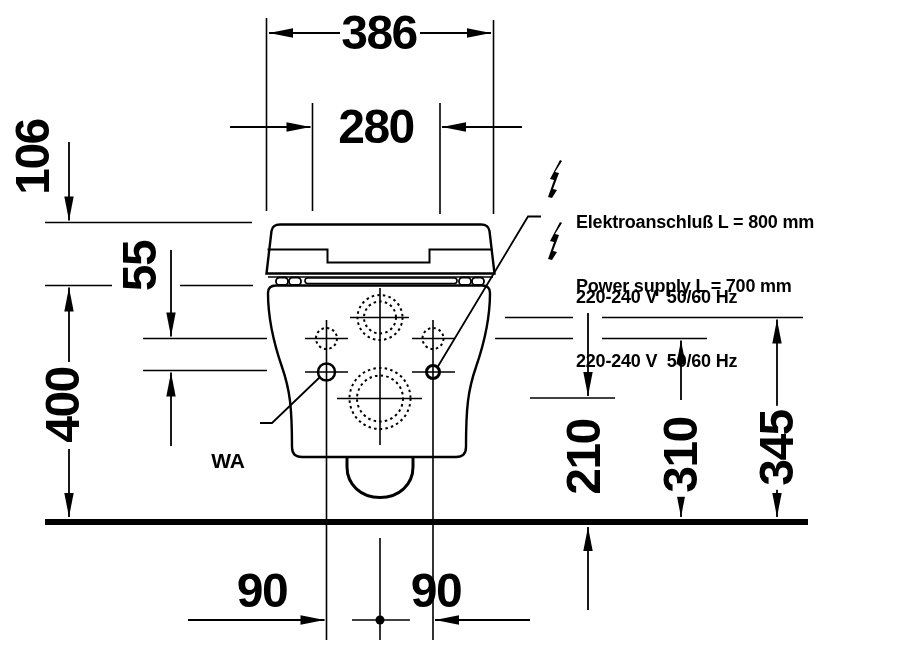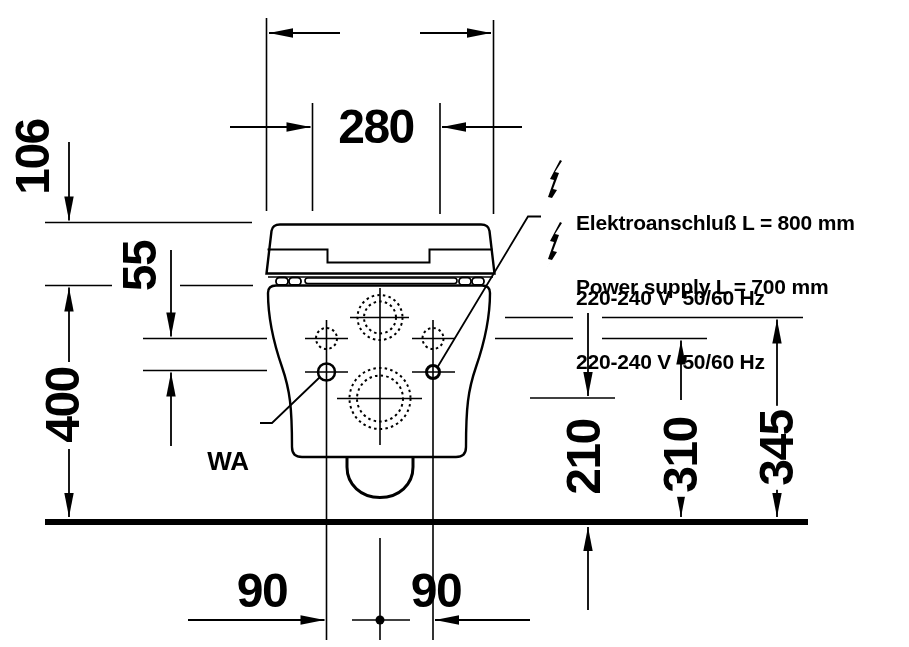--- a/index.html
+++ b/index.html
@@ -8,22 +8,22 @@
     font-family:"Liberation Sans",sans-serif;overflow:hidden;
   }
   #drawing-svg{position:absolute;left:0;top:0;}
   .lbl{position:absolute;color:#000;white-space:pre;line-height:1;}
   .dim{
     font-weight:bold;font-size:48px;letter-spacing:-1.5px;
     transform:translate(-50%,-50%);
   }
   .dim.rot{transform:translate(-50%,-50%) rotate(-90deg);}
   .dim.bgw{background:#fff;padding:2px 4px;}
-  .ann{font-weight:bold;font-size:21px;letter-spacing:-0.2px;line-height:25px;}
-  .wa{font-weight:bold;font-size:26px;line-height:22px;text-align:center;letter-spacing:-0.2px;}
+  .ann{font-weight:bold;font-size:18px;letter-spacing:-0.2px;line-height:25px;}
+  .wa{font-weight:bold;font-size:21px;line-height:22px;text-align:center;letter-spacing:-0.2px;}
 </style>
 </head>
 <body>
 
 <div id="stage">
 
   <svg id="drawing-svg" width="909" height="647" viewBox="0 0 909 647">
     <defs>
       <marker id="ah" markerUnits="userSpaceOnUse" markerWidth="26" markerHeight="12" refX="25" refY="6" orient="auto">
         <path d="M25,6 L1,1.3 L1,10.7 Z" fill="#000"></path>
@@ -119,20 +119,21 @@
       <path d="M437,368 L528,216.5 L541,216.5"></path>
       <path d="M260,423 L272,423 L320,377"></path>
     </g>
 
     <g fill="#000">
       <path transform="translate(546,160)" d="M14,0 L4,19 L8,20 L2,37 L6,38 L1,46 L11,30 L7,29 L13,13 L9,12 L16,1 Z"></path>
       <path transform="translate(546,222)" d="M14,0 L4,19 L8,20 L2,37 L6,38 L1,46 L11,30 L7,29 L13,13 L9,12 L16,1 Z"></path>
     </g>
   </svg>
 
+  <div class="lbl dim" style="left:379px;top:33px;">386</div>
   <div class="lbl dim" style="left:376px;top:127px;">280</div>
   <div class="lbl dim rot" style="left:33px;top:157px;">106</div>
   <div class="lbl dim rot" style="left:140px;top:266px;">55</div>
   <div class="lbl dim rot" style="left:63px;top:405px;">400</div>
   <div class="lbl dim rot" style="left:584px;top:457px;">210</div>
   <div class="lbl dim rot bgw" style="left:681px;top:455px;">310</div>
   <div class="lbl dim rot bgw" style="left:777px;top:448px;">345</div>
   <div class="lbl dim" style="left:262px;top:591px;">90</div>
   <div class="lbl dim" style="left:436px;top:591px;">90</div>
 

